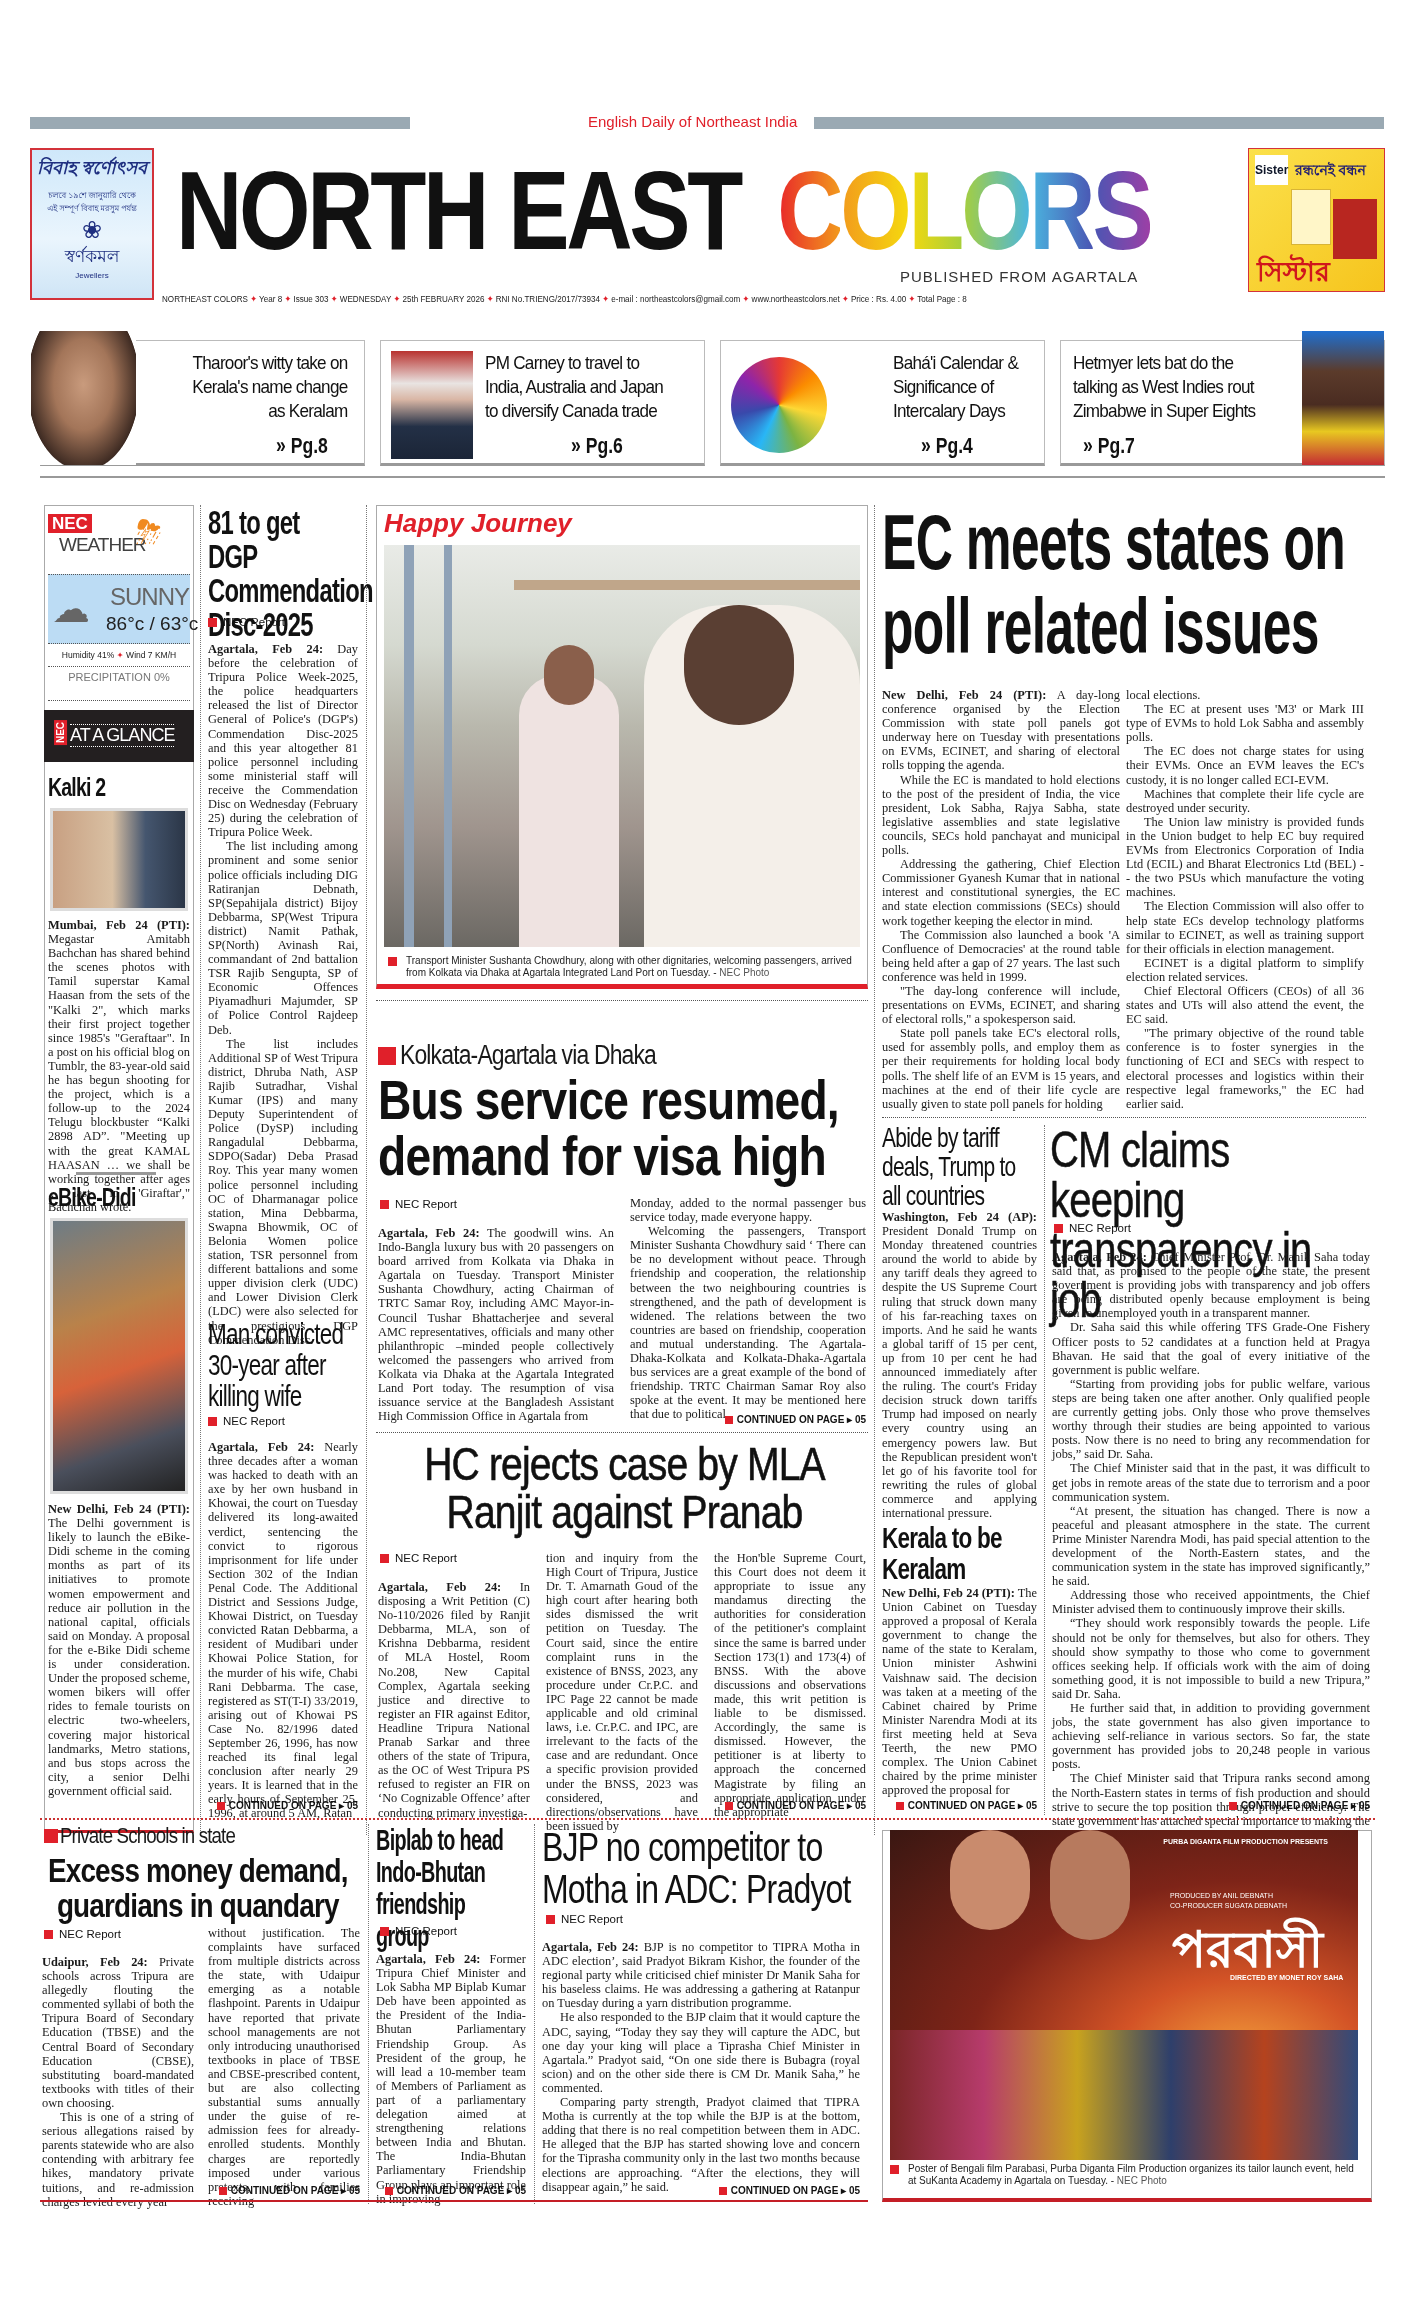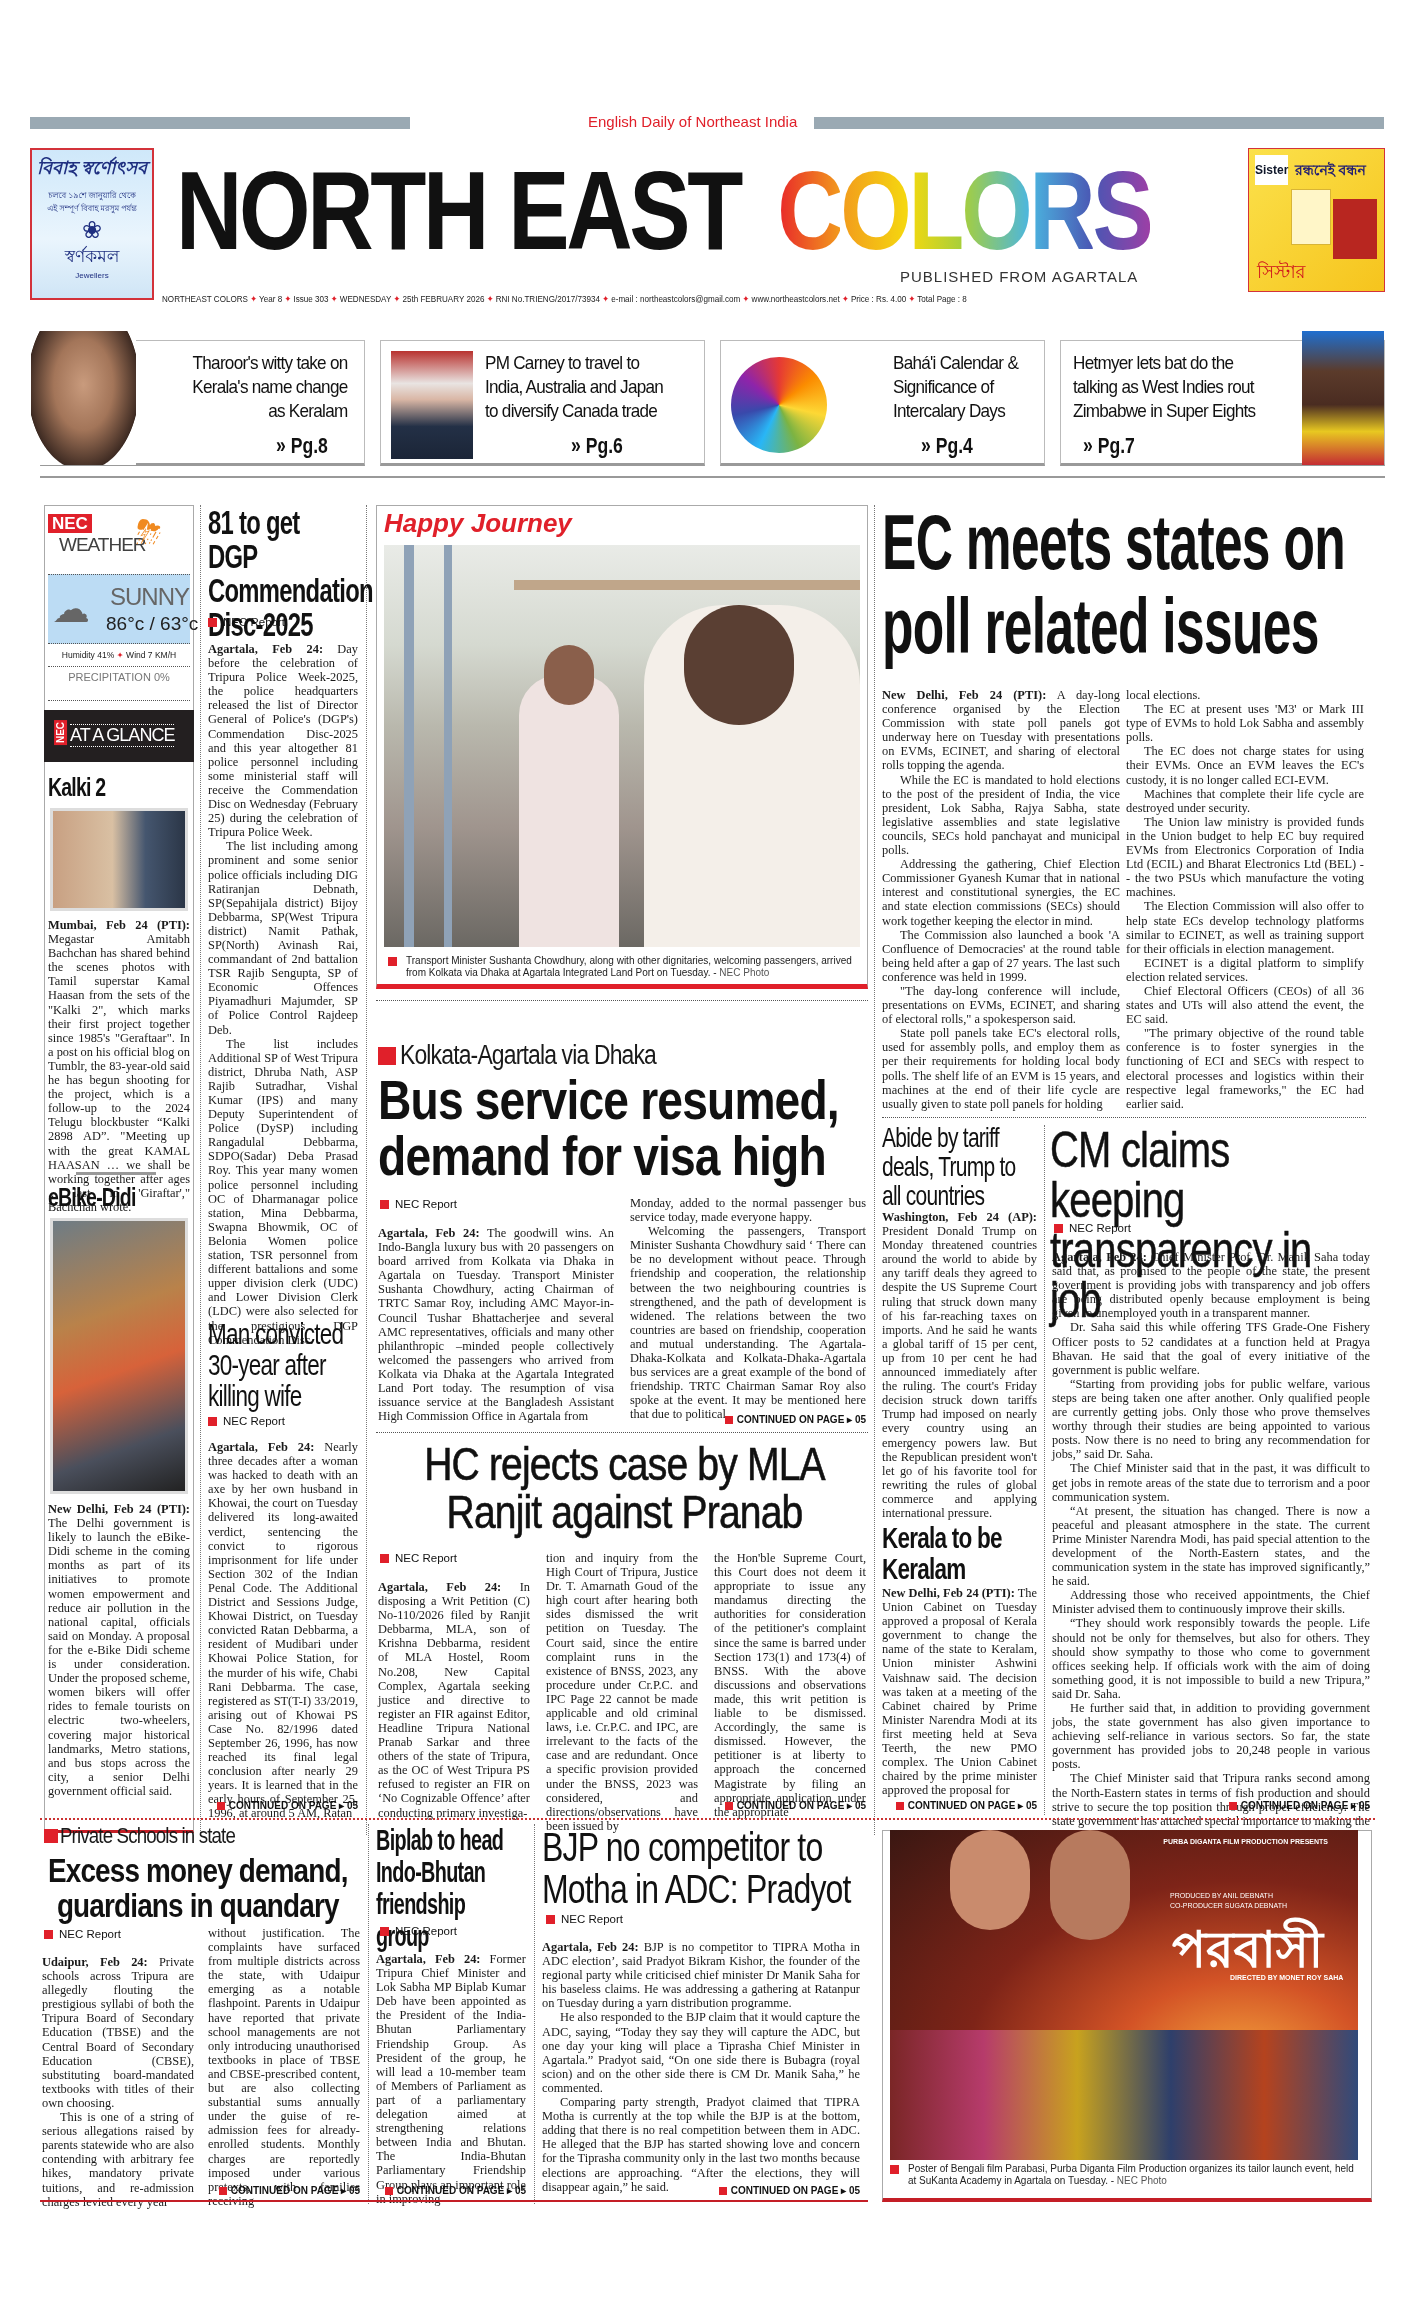--- a/index.html
+++ b/index.html
@@ -44,21 +44,21 @@
   <span id="colors-word" style="margin-left:18px"><span style="background: linear-gradient(90deg, rgb(232, 38, 42), rgb(242, 154, 29)) text; color: transparent;">C</span><span style="background: linear-gradient(90deg, rgb(242, 154, 29), rgb(245, 217, 15)) text; color: transparent;">O</span><span style="background: linear-gradient(90deg, rgb(245, 217, 15), rgb(168, 207, 58)) text; color: transparent;">L</span><span style="background: linear-gradient(90deg, rgb(168, 207, 58), rgb(75, 182, 224)) text; color: transparent;">O</span><span style="background: linear-gradient(90deg, rgb(75, 182, 224), rgb(74, 86, 179)) text; color: transparent;">R</span><span style="background: linear-gradient(90deg, rgb(74, 86, 179), rgb(156, 63, 166)) text; color: transparent;">S</span></span>
 </div>
 <div class="abs" style="left:900px;top:268px;font-family:'Liberation Sans',sans-serif;font-size:15px;letter-spacing:1px;color:#333">PUBLISHED FROM AGARTALA</div>
 <div class="abs" id="meta-line" style="left:162px;top:293px;font-family:'Liberation Sans',sans-serif;font-size:9.2px;color:#222;white-space:nowrap;transform:scaleX(0.88);transform-origin:left top"><span>NORTHEAST COLORS</span><span style="color: rgb(224, 32, 42);"> ✦ </span><span>Year 8</span><span style="color: rgb(224, 32, 42);"> ✦ </span><span>Issue 303</span><span style="color: rgb(224, 32, 42);"> ✦ </span><span>WEDNESDAY</span><span style="color: rgb(224, 32, 42);"> ✦ </span><span>25th FEBRUARY 2026</span><span style="color: rgb(224, 32, 42);"> ✦ </span><span>RNI No.TRIENG/2017/73934</span><span style="color: rgb(224, 32, 42);"> ✦ </span><span>e-mail : northeastcolors@gmail.com</span><span style="color: rgb(224, 32, 42);"> ✦ </span><span>www.northeastcolors.net</span><span style="color: rgb(224, 32, 42);"> ✦ </span><span>Price : Rs. 4.00</span><span style="color: rgb(224, 32, 42);"> ✦ </span><span>Total Page : 8</span></div>
 
 <div class="abs" style="left:1248px;top:148px;width:137px;height:144px;border:1px solid #d3323a;background:linear-gradient(135deg,#fbe14b,#f6c41d);overflow:hidden">
   <div style="position:absolute;left:6px;top:6px;width:33px;height:30px;background:#fff;color:#0f172a;font-family:'Liberation Sans',sans-serif;font-weight:bold;font-size:12px;text-align:center;line-height:30px">Sister</div>
   <div style="position:absolute;left:46px;top:10px;font-size:14px;font-weight:bold;color:#231f72">রন্ধনেই বন্ধন</div>
   <div style="position:absolute;left:42px;top:40px;width:40px;height:56px;background:#fff6c8;border:1px solid #d8b436"></div>
   <div style="position:absolute;left:84px;top:50px;width:44px;height:60px;background:#b82620"></div>
-  <div style="position:absolute;left:8px;top:109px;font-size:18px;font-weight:normal;color:#d0161d">সিস্টার</div>
+  <div style="position:absolute;left:8px;top:102px;font-size:27px;font-weight:bold;color:#d0161d">সিস্টার</div>
 </div>
 
 <div id="teasers">
     <div class="abs teaser" style="left: 40px; top: 340px; width: 325px; height: 126px;">
       <div style="position: absolute; top: -10px; left: -10px; width: 105px; height: 134px; background: radial-gradient(at 50% 40%, rgb(201, 155, 125) 0%, rgb(163, 117, 89) 40%, rgb(61, 42, 34) 75%, rgb(255, 255, 255) 76%);"></div>
       <div class="tt" style="position: absolute; left: 140px; top: 10px; width: 185px; text-align: right; transform: scaleX(0.9); transform-origin: left top;">Tharoor's witty take on Kerala's name change as Keralam</div>
       <div class="pg" style="position: absolute; left: 235px; top: 92px; transform: scaleX(0.8); transform-origin: left top; white-space: nowrap;">» Pg.8</div>
     </div>
     <div class="abs teaser" style="left: 380px; top: 340px; width: 325px; height: 126px;">
       <div style="position: absolute; top: 10px; left: 10px; width: 82px; height: 108px; background: linear-gradient(rgb(184, 50, 47) 0%, rgb(233, 228, 226) 30%, rgb(217, 182, 165) 45%, rgb(35, 48, 70) 70%, rgb(27, 37, 55) 100%);"></div>
@@ -250,21 +250,21 @@
 <div class="abs" style="left:44px;top:1823px;display:flex;align-items:center;gap:2px">
   <span class="sq" style="width:14px;height:14px"></span>
   <span style="font-family:'Liberation Sans',sans-serif;font-size:22px;letter-spacing:-1px;display:inline-block;transform:scaleX(0.85);transform-origin:left center;white-space:nowrap">Private Schools in state</span>
 </div>
 <div class="abs hd" style="left:42px;top:1853px;width:380px;font-size:34px;line-height:35px;text-align:center;transform:scaleX(0.82);transform-origin:left top">Excess money demand, guardians in quandary</div>
 <div class="abs rep" style="left:44px;top:1928px">
     <span class="sq"></span>
     <span>NEC Report</span>
   </div>
 <div class="abs body" id="schools-col1" style="left:42px;top:1955px;width:152px">
-    <p><b>Udaipur, Feb 24:</b> <span>Private schools across Tripura are allegedly flouting the prestigious syllabi of both the Tripura Board of Secondary Education (TBSE) and the Central Board of Secondary Education (CBSE), substituting board-mandated textbooks with titles of their own choosing.</span></p>
+    <p><b>Udaipur, Feb 24:</b> <span>Private schools across Tripura are allegedly flouting the commented syllabi of both the Tripura Board of Secondary Education (TBSE) and the Central Board of Secondary Education (CBSE), substituting board-mandated textbooks with titles of their own choosing.</span></p>
     <p><span>This is one of a string of serious allegations raised by parents statewide who are also contending with arbitrary fee hikes, mandatory private tuitions, and re-admission charges levied every year</span></p>
   </div>
 <div class="abs body" style="left:208px;top:1926px;width:152px">without justification. The complaints have surfaced from multiple districts across the state, with Udaipur emerging as a notable flashpoint. Parents in Udaipur have reported that private school managements are not only introducing unauthorised textbooks in place of TBSE and CBSE-prescribed content, but are also collecting substantial sums annually under the guise of re-admission fees for already-enrolled students. Monthly charges are reportedly imposed under various pretexts, with families receiving</div>
 <div class="abs cont" style="left:208px;top:2185px;width:152px"><span class="sq"></span><span>CONTINUED ON PAGE ▸ 05</span></div>
 
 <div class="abs vd" style="left:368px;top:1824px;height:380px"></div>
 
 <div class="abs hd" style="left:376px;top:1824px;width:200px;font-size:30px;line-height:32px;transform:scaleX(0.66);transform-origin:left top">Biplab to head Indo-Bhutan friendship group</div>
 <div class="abs rep" style="left:380px;top:1925px">
     <span class="sq"></span>

